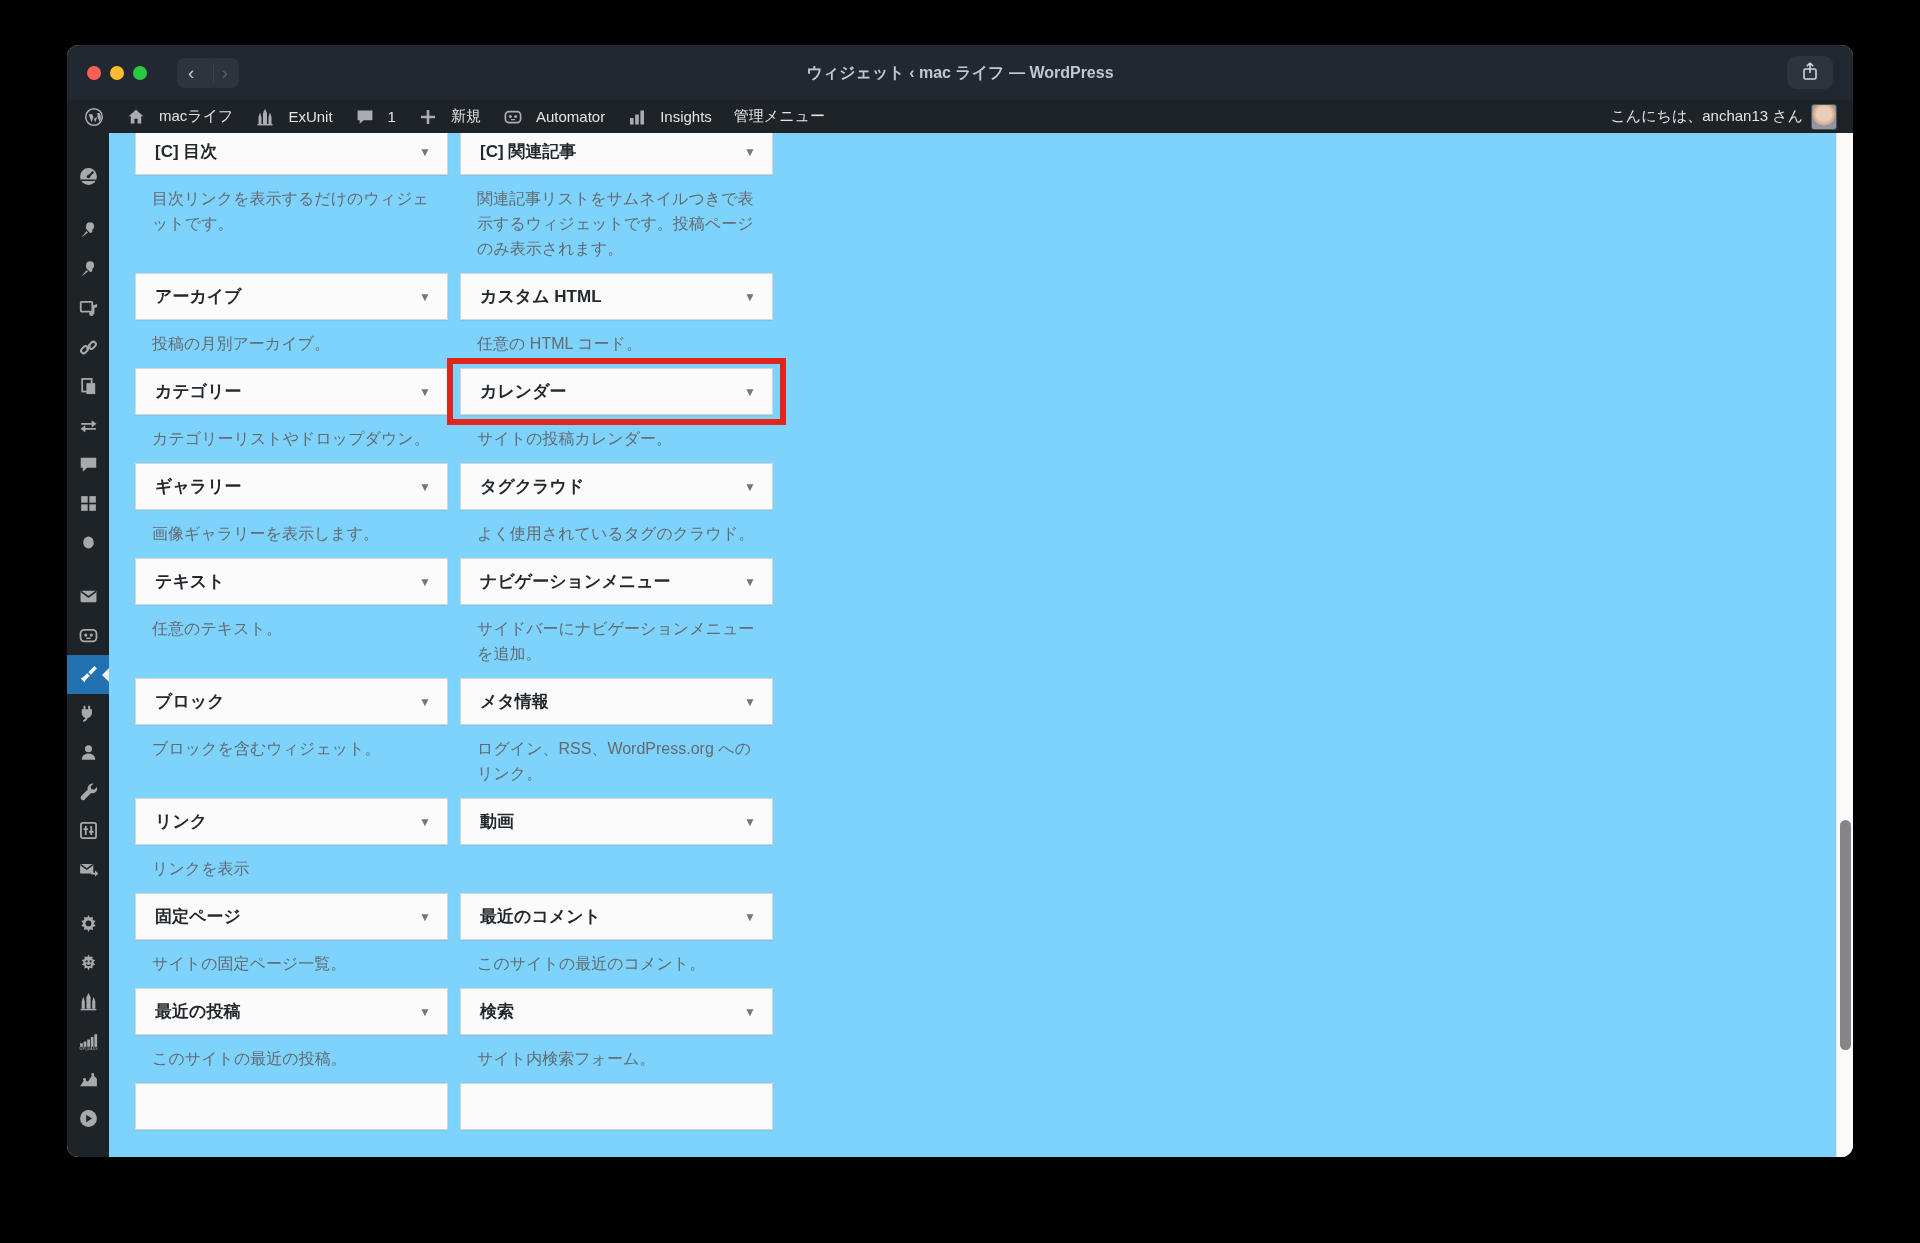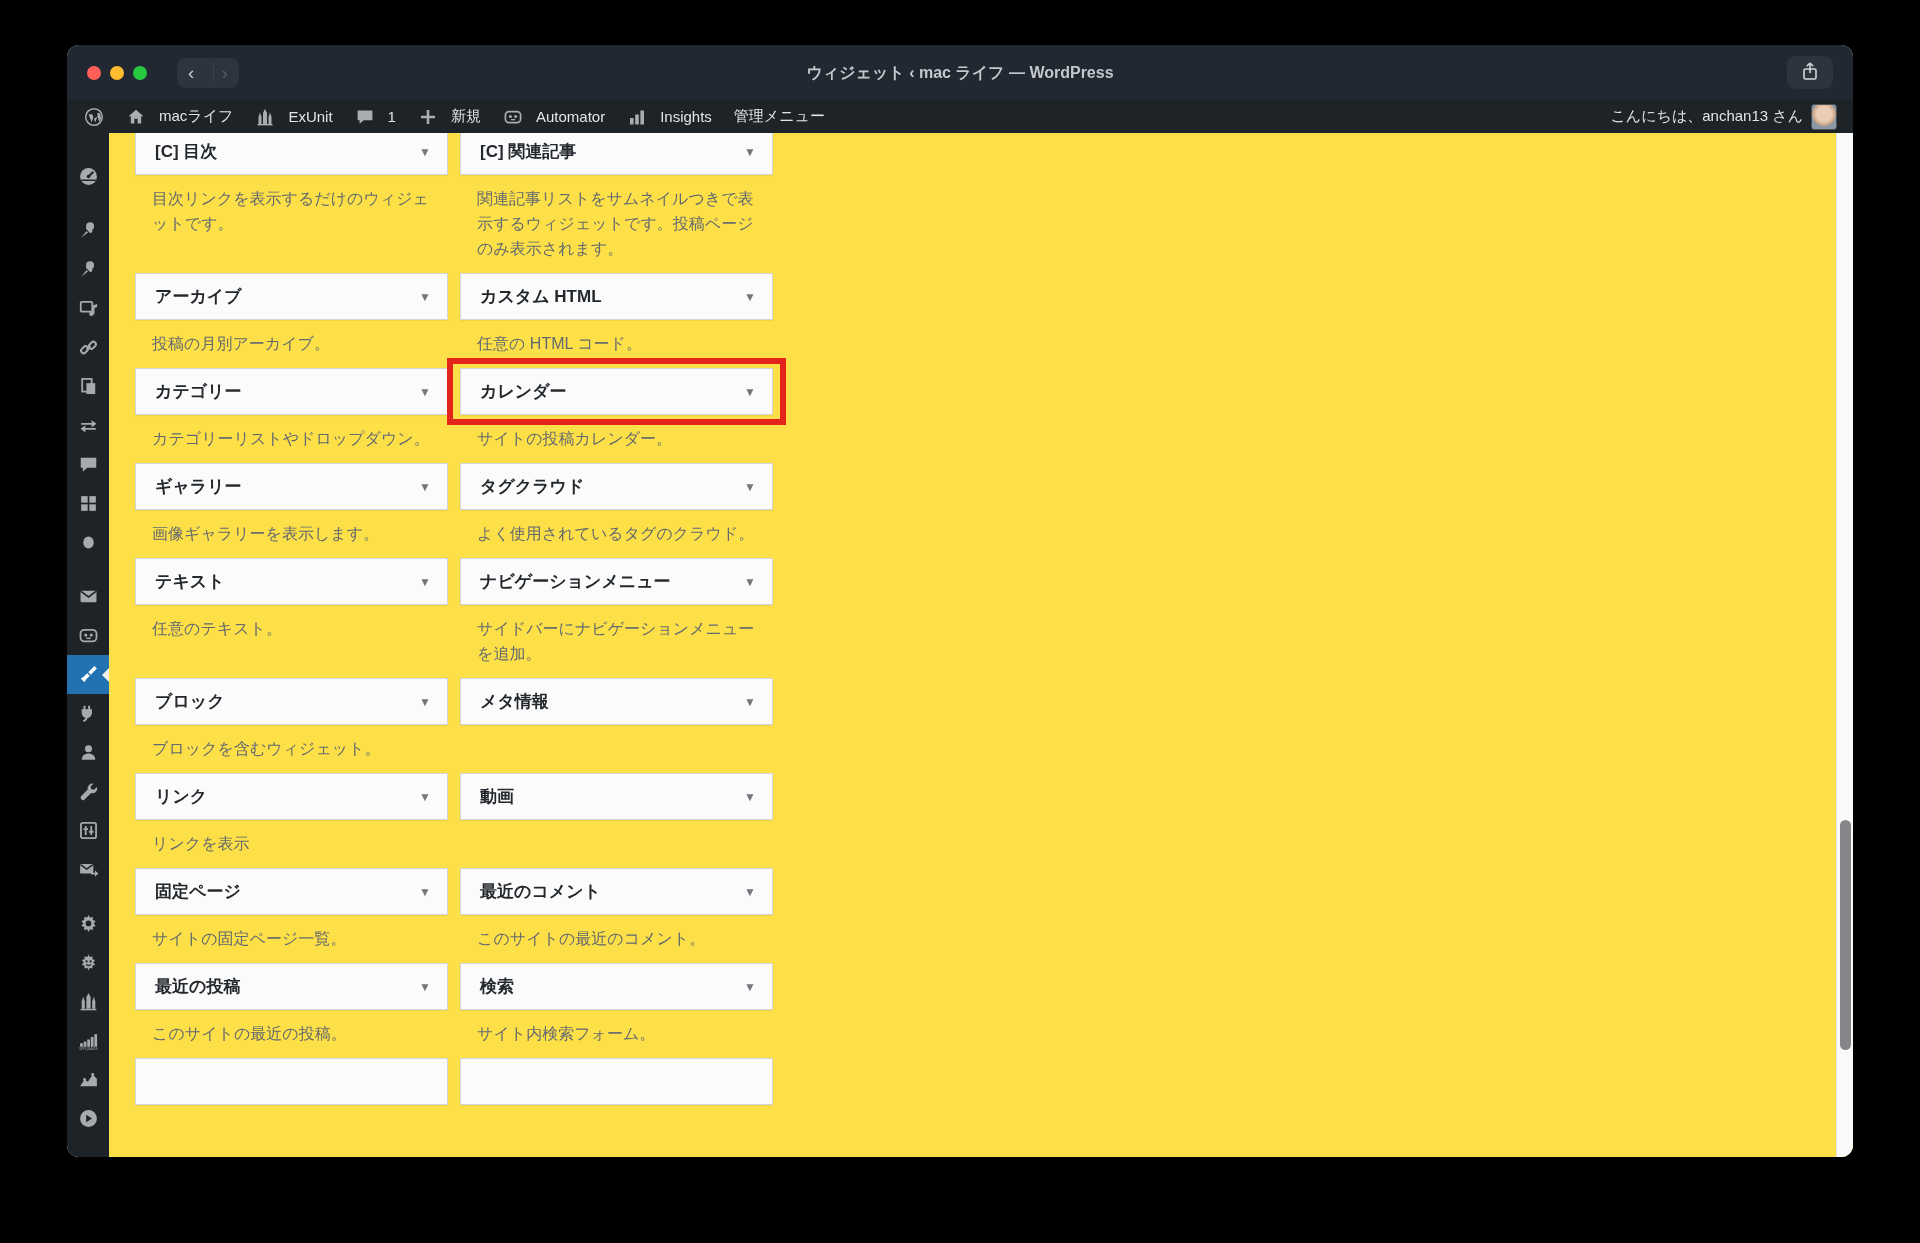--- a/index.html
+++ b/index.html
@@ -34,21 +34,21 @@
   .body-row{display:flex;height:1024px;}
   .sidebar{width:42px;background:#1d2327;display:flex;flex-direction:column;align-items:center;
            padding-top:24px;flex:none;}
   .sb-item{position:relative;width:42px;height:39px;display:flex;align-items:center;justify-content:center;
            color:#a7aaad;cursor:pointer;flex:none;}
   .sb-item svg{width:21px;height:21px;}
   .sb-item.active{background:#2271b1;color:#fff;}
   .sb-item.active::after{content:"";position:absolute;right:0;top:50%;margin-top:-7px;
                          border:7px solid transparent;border-right-color:#f0f0f1;}
   .sb-sep{height:15px;flex:none;}
-  .content{flex:1;position:relative;overflow:hidden;background:#fde047;}
+  .content{flex:1;position:relative;overflow:hidden;background:#7dd3fc;}
   
   .widgets{position:absolute;left:26px;top:-5px;width:638px;display:grid;
            grid-template-columns:313px 313px;column-gap:12px;}
   .widget{position:relative;}
   .w-head{height:47px;box-sizing:border-box;background:#fbfbfc;border:1px solid #d4d5d8;
           box-shadow:0 1px 1px rgba(0,0,0,.05);display:flex;align-items:center;
           padding:0 16px 0 19px;cursor:pointer;}
   .w-title{font-size:17px;font-weight:bold;color:#23282d;}
   .w-arrow{margin-left:auto;color:#72777c;font-size:12px;}
   .w-desc{margin:11px 10px 12px 17px;font-size:16px;line-height:25px;color:#646970;}
@@ -473,20 +473,21 @@
       <span class="w-arrow">▼</span>
     </div>
     <div class="w-desc">ブロックを含むウィジェット。</div>
   </div>
 
   <div class="widget">
     <div class="w-head">
       <span class="w-title">メタ情報</span>
       <span class="w-arrow">▼</span>
     </div>
+    <div class="w-desc">ログイン、RSS、WordPress.org へのリンク。</div>
   </div>
 
   <div class="widget">
     <div class="w-head">
       <span class="w-title">リンク</span>
       <span class="w-arrow">▼</span>
     </div>
     <div class="w-desc">リンクを表示</div>
   </div>
 

